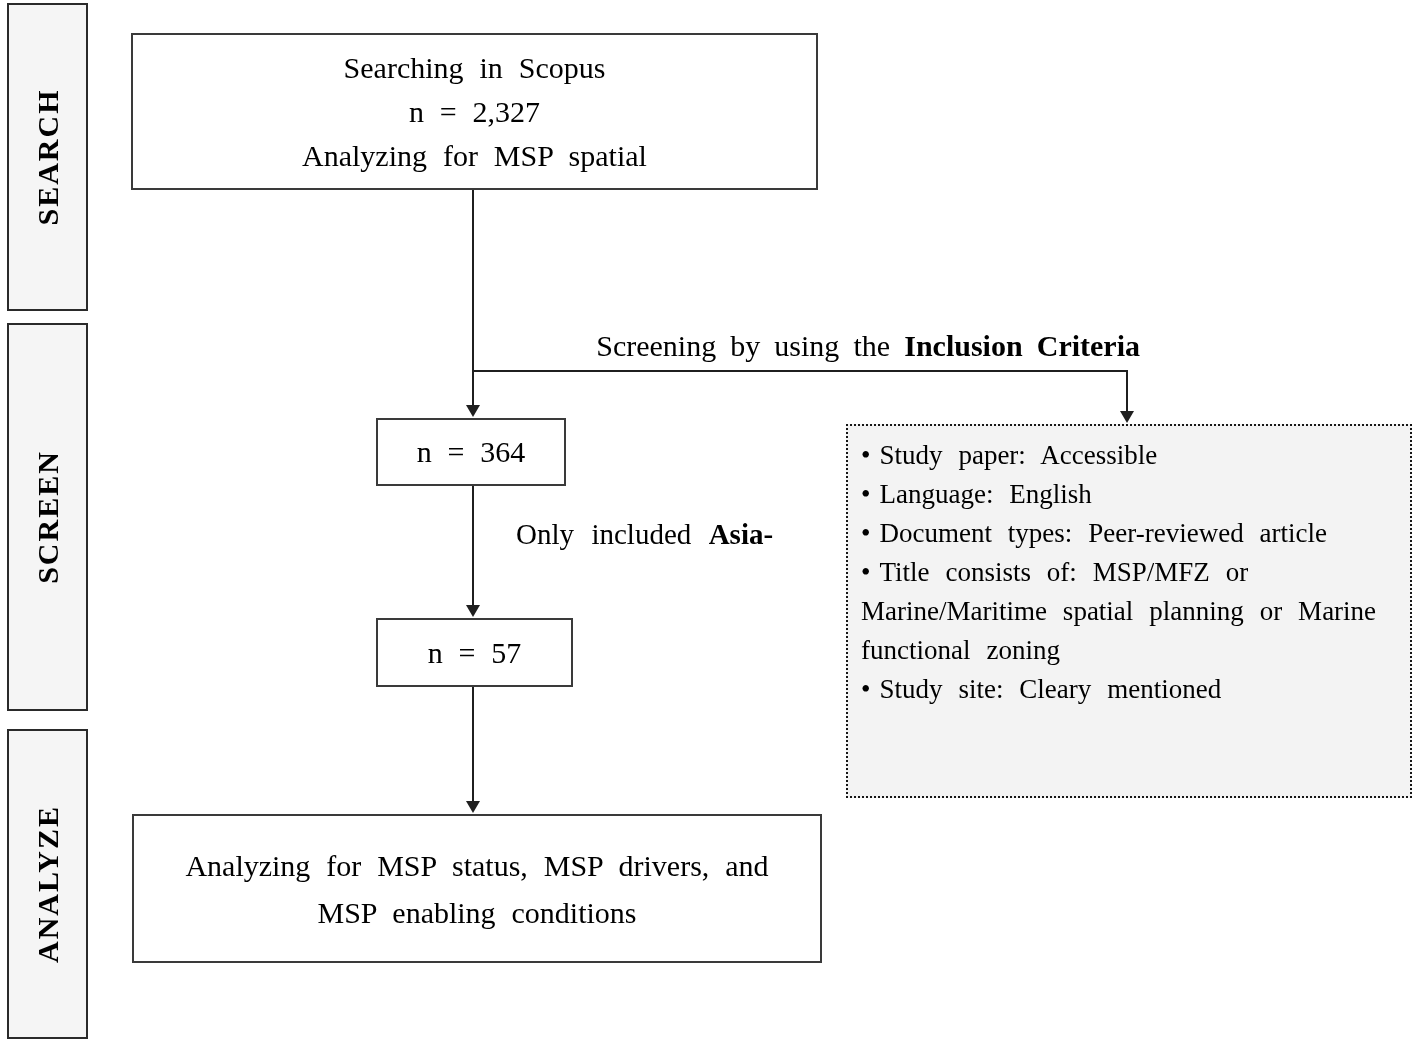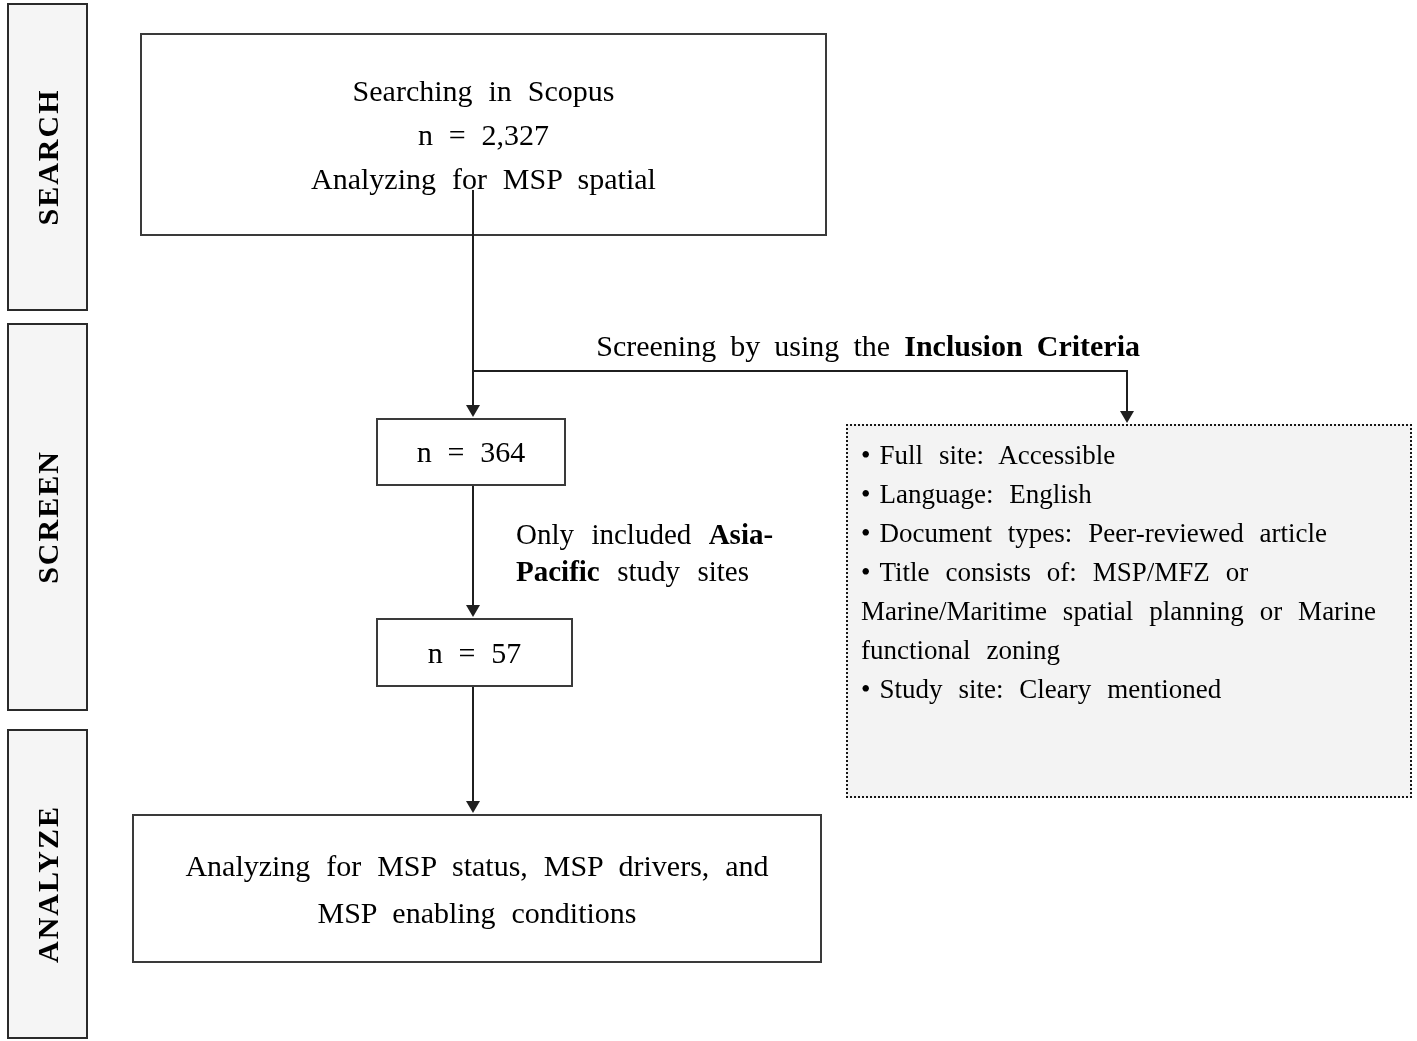--- a/index.html
+++ b/index.html
@@ -44,21 +44,21 @@
     box-sizing: border-box;
     display: flex;
     flex-direction: column;
     align-items: center;
     justify-content: center;
     text-align: center;
     font-size: 30px;
     line-height: 44px;
     word-spacing: 0.28em;
   }
-  .box-search  { left: 140px; top: 33px;  width: 687px; height: 203px; }
+  .box-search  { left: 131px; top: 33px;  width: 687px; height: 157px; }
   .box-n364    { left: 376px; top: 418px; width: 190px; height: 68px; }
   .box-n57     { left: 376px; top: 618px; width: 197px; height: 69px; }
   .box-analyze { left: 132px; top: 814px; width: 690px; height: 149px; line-height: 47px; }
 
   
   .criteria-box {
     position: absolute;
     left: 846px; top: 424px;
     width: 566px; height: 374px;
     background: #f3f3f3;
@@ -146,29 +146,28 @@
   <div class="free-label label-screening">
     <span>Screening by using the </span><span class="bold">Inclusion Criteria</span>
   </div>
 
   <div class="flow-box box-n364">
     <div>n = 364</div>
   </div>
 
   <div class="free-label label-filter">
     <div><span>Only included </span><span class="bold">Asia-</span></div>
-    <div><span class="bold">Pacific</span><span> study sites</span></div>
   </div>
 
   <div class="flow-box box-n57">
     <div>n = 57</div>
   </div>
 
   <div class="criteria-box">
-    <div class="criteria-item"><span class="bullet">•</span><span>Full site: Accessible</span></div>
+    <div class="criteria-item"><span class="bullet">•</span><span>Study paper: Accessible</span></div>
     <div class="criteria-item"><span class="bullet">•</span><span>Language: English</span></div>
     <div class="criteria-item"><span class="bullet">•</span><span>Document types: Peer-reviewed article</span></div>
     <div class="criteria-item"><span class="bullet">•</span><span>Title consists of: MSP/MFZ or Marine/Maritime spatial planning or Marine functional zoning</span></div>
     <div class="criteria-item"><span class="bullet">•</span><span>Study site: Cleary mentioned</span></div>
   </div>
 
   <div class="flow-box box-analyze">
     <div>Analyzing for MSP status, MSP drivers, and</div>
     <div>MSP enabling conditions</div>
   </div>

